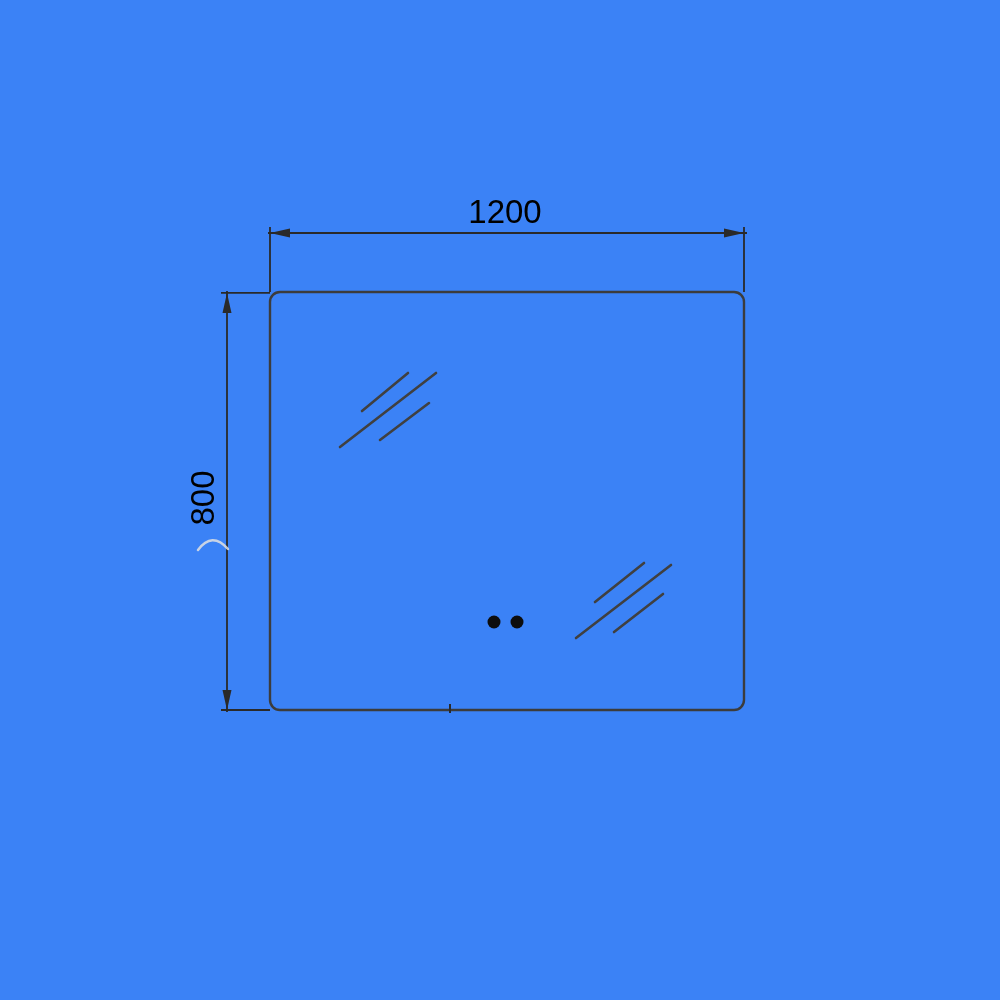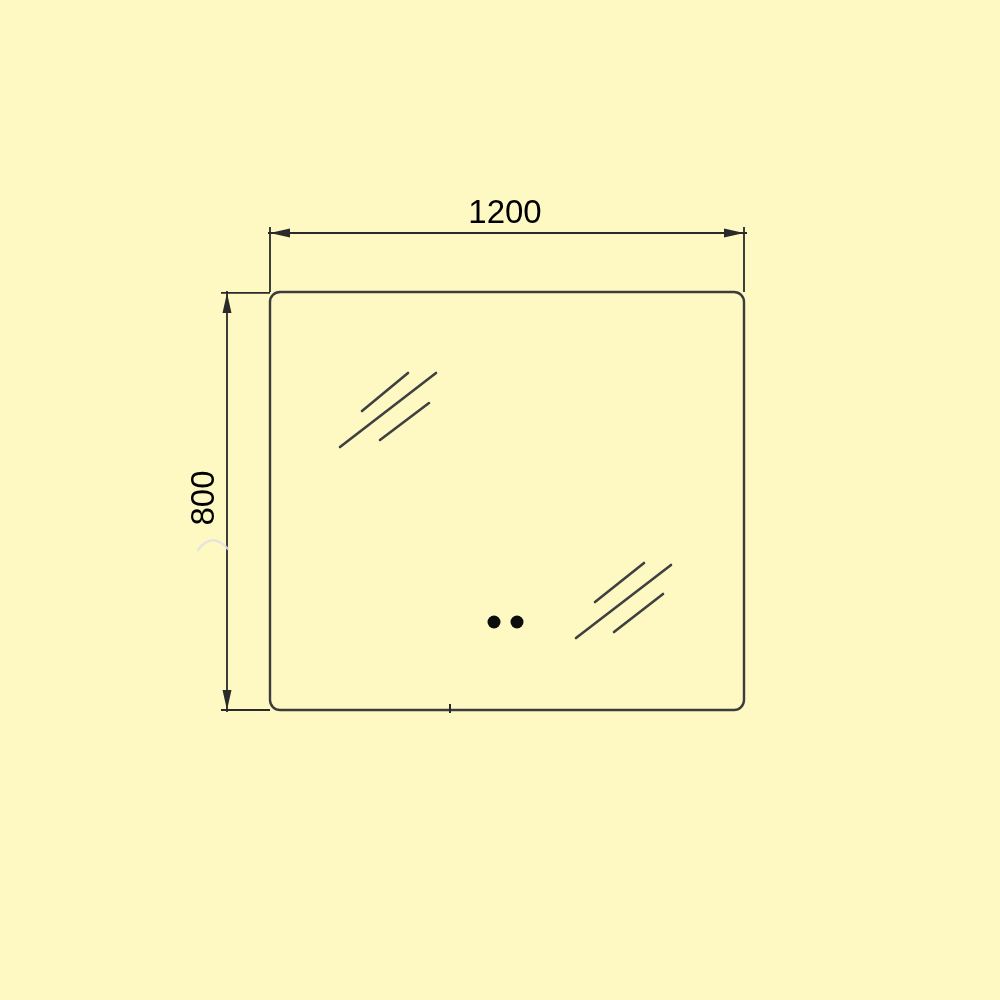--- a/index.html
+++ b/index.html
@@ -4,21 +4,21 @@
 <style>
   html, body {
     margin: 0;
     padding: 0;
     background: #ffffff;
   }
   .stage {
     position: relative;
     width: 1000px;
     height: 1000px;
-    background: #fef9c3;
+    background: #3b82f6;
     overflow: hidden;
     font-family: "Liberation Sans", sans-serif;
   }
   svg { display: block; }
   .dim-text {
     font-family: "Liberation Sans", sans-serif;
     font-size: 33px;
     font-weight: 400;
   }
   .outline-line   { fill: none; stroke-width: 2.4; }

